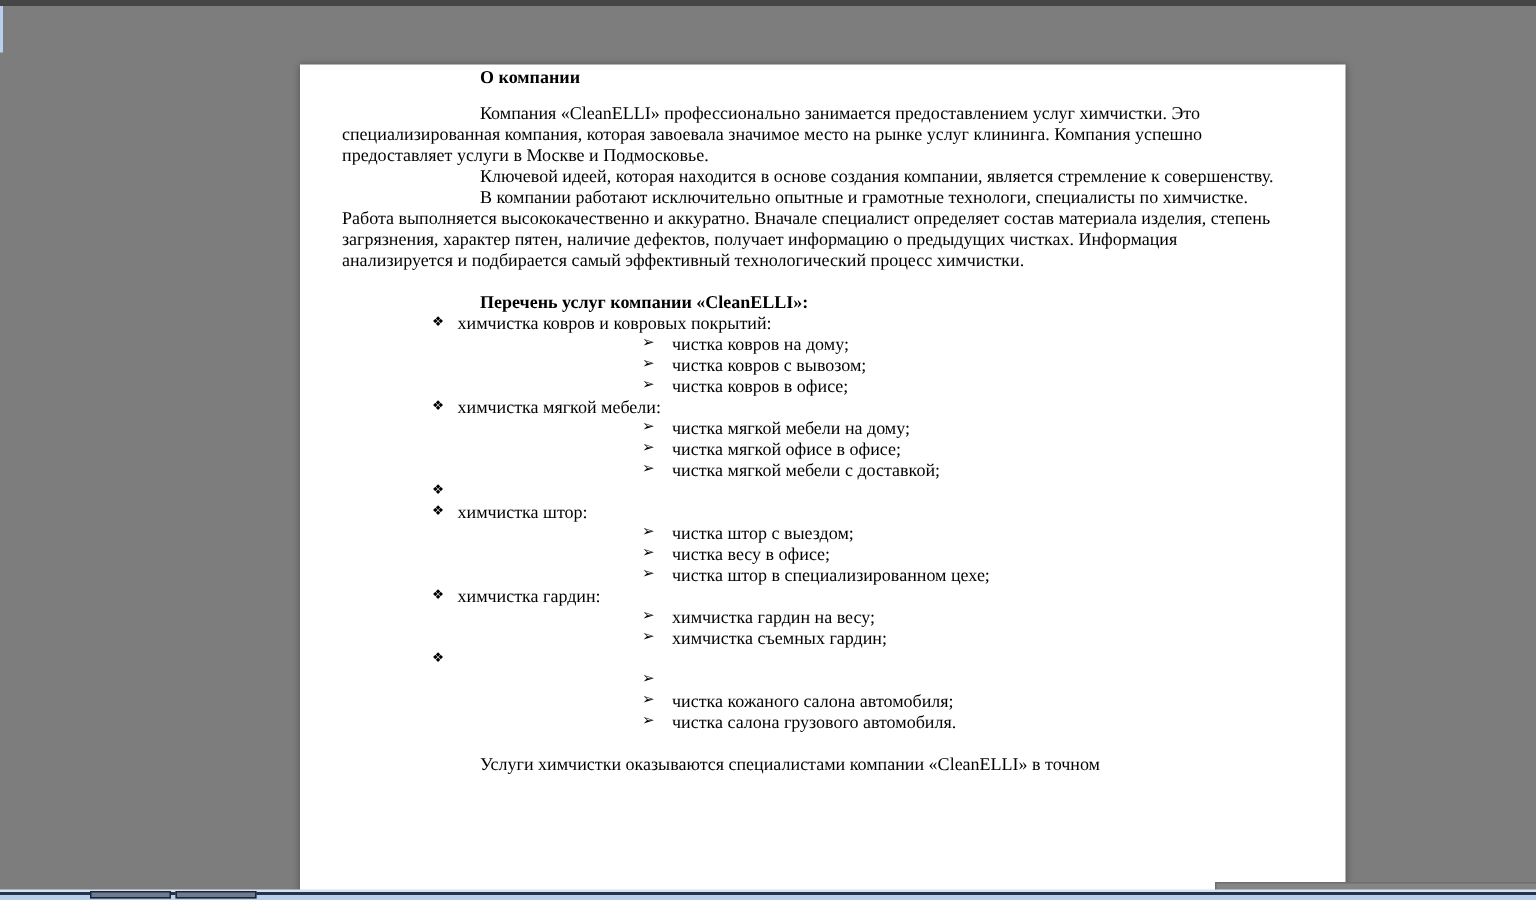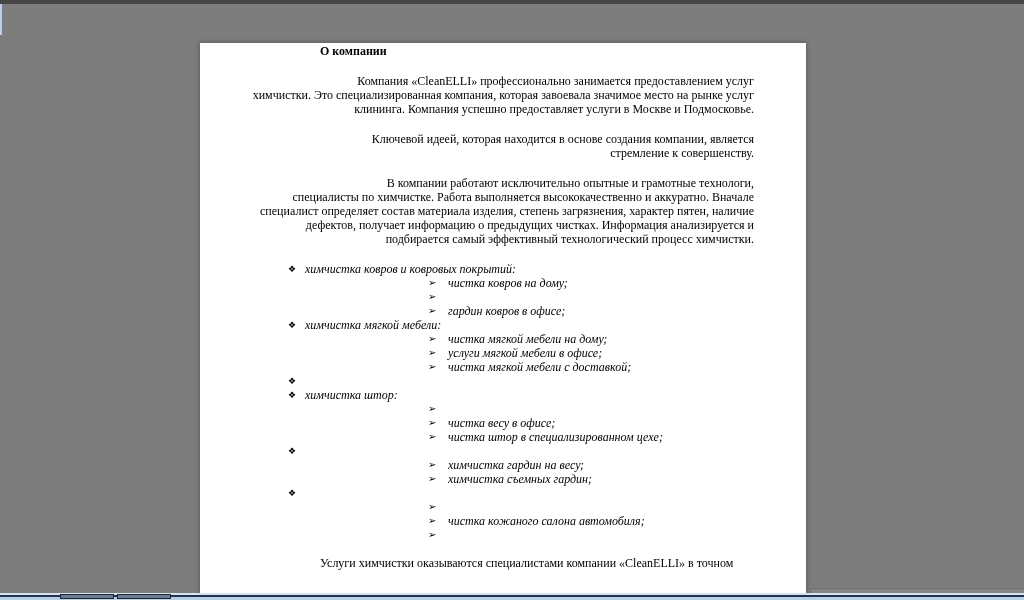--- a/index.html
+++ b/index.html
@@ -15,43 +15,43 @@
     width: 1024px; height: 4px;
     background: #464646;
   }
   .left-sliver {
     position: absolute; left: 0; top: 4px;
     width: 2px; height: 31px;
     background: #b7d0ee;
   }
   .page {
     position: absolute; left: 200px; top: 43px;
-    width: 606px; height: 557px;
+    width: 697px; height: 557px;
     background: #ffffff;
     box-shadow: 0 0 5px rgba(0,0,0,0.35);
     box-sizing: border-box;
     padding: 1px 36px 0 28px;
     font-size: 12px; line-height: 14px; color: #000;
     overflow: hidden;
   }
-  .par { margin: 16px; text-indent: 92px; text-align: right; }
+  .par { margin: 0; text-indent: 92px; text-align: left; }
   .doc-title { margin: 0 0 10px 0; text-indent: 92px; font-weight: bold; }
   .services-heading { margin: 14px 0 0 0; text-indent: 92px; font-weight: bold; }
   .footer-par { margin: 14px 0 0 0; text-indent: 92px; }
   .li { display: flex; margin: 0; }
   .li .bullet {
     font-family: "DejaVu Sans", sans-serif;
     flex: 0 0 auto;
     line-height: 14px;
   }
   .li-1 { padding-left: 60px; }
   .li-1 .bullet { width: 17px; font-size: 9px; }
   .li-2 { padding-left: 200px; }
   .li-2 .bullet { width: 20px; font-size: 10px; }
-  .li .txt { flex: 1 1 auto; font-style: italic; }
+  .li .txt { flex: 1 1 auto; }
   .taskbar {
     position: absolute; left: 0; bottom: 0;
     width: 1024px; height: 7px;
     background: linear-gradient(#d6e2f0 0px, #d6e2f0 2px, #23334d 2px, #23334d 4px, #b9cfe8 4px, #b9cfe8 7px);
     z-index: 10;
   }
   .tb-btn {
     position: absolute; top: 1px;
     width: 54px; height: 5px;
     background: #6f7c90;
@@ -75,72 +75,76 @@
 <div class="top-bar"></div>
 <div class="left-sliver"></div>
 
 <div class="page">
   <p class="doc-title">О компании</p>
   <div id="paragraphs">
       <p class="par">Компания «CleanELLI» профессионально занимается предоставлением услуг химчистки. Это специализированная компания, которая завоевала значимое место на рынке услуг клининга. Компания успешно предоставляет услуги в Москве и Подмосковье.</p>
       <p class="par">Ключевой идеей, которая находится в основе создания компании, является стремление к совершенству.</p>
       <p class="par">В компании работают исключительно опытные и грамотные технологи, специалисты по химчистке. Работа выполняется высококачественно и аккуратно. Вначале специалист определяет состав материала изделия, степень загрязнения, характер пятен, наличие дефектов, получает информацию о предыдущих чистках. Информация анализируется и подбирается самый эффективный технологический процесс химчистки.</p>
     </div>
+  <p class="services-heading">Перечень услуг компании «CleanELLI»:</p>
   <div id="services">
       <div class="li li-1">
         <span class="bullet">❖</span>
         <span class="txt">химчистка ковров и ковровых покрытий:</span>
       </div>
       <div class="li li-2">
         <span class="bullet">➢</span>
         <span class="txt">чистка ковров на дому;</span>
       </div>
       <div class="li li-2">
         <span class="bullet">➢</span>
+        <span class="txt">чистка ковров с вывозом;</span>
       </div>
       <div class="li li-2">
         <span class="bullet">➢</span>
-        <span class="txt">гардин ковров в офисе;</span>
+        <span class="txt">чистка ковров в офисе;</span>
       </div>
       <div class="li li-1">
         <span class="bullet">❖</span>
         <span class="txt">химчистка мягкой мебели:</span>
       </div>
       <div class="li li-2">
         <span class="bullet">➢</span>
         <span class="txt">чистка мягкой мебели на дому;</span>
       </div>
       <div class="li li-2">
         <span class="bullet">➢</span>
-        <span class="txt">услуги мягкой мебели в офисе;</span>
+        <span class="txt">чистка мягкой офисе в офисе;</span>
       </div>
       <div class="li li-2">
         <span class="bullet">➢</span>
         <span class="txt">чистка мягкой мебели с доставкой;</span>
       </div>
       <div class="li li-1">
         <span class="bullet">❖</span>
       </div>
       <div class="li li-1">
         <span class="bullet">❖</span>
         <span class="txt">химчистка штор:</span>
       </div>
       <div class="li li-2">
         <span class="bullet">➢</span>
+        <span class="txt">чистка штор с выездом;</span>
       </div>
       <div class="li li-2">
         <span class="bullet">➢</span>
         <span class="txt">чистка весу в офисе;</span>
       </div>
       <div class="li li-2">
         <span class="bullet">➢</span>
         <span class="txt">чистка штор в специализированном цехе;</span>
       </div>
       <div class="li li-1">
         <span class="bullet">❖</span>
+        <span class="txt">химчистка гардин:</span>
       </div>
       <div class="li li-2">
         <span class="bullet">➢</span>
         <span class="txt">химчистка гардин на весу;</span>
       </div>
       <div class="li li-2">
         <span class="bullet">➢</span>
         <span class="txt">химчистка съемных гардин;</span>
       </div>
       <div class="li li-1">
@@ -148,20 +152,21 @@
       </div>
       <div class="li li-2">
         <span class="bullet">➢</span>
       </div>
       <div class="li li-2">
         <span class="bullet">➢</span>
         <span class="txt">чистка кожаного салона автомобиля;</span>
       </div>
       <div class="li li-2">
         <span class="bullet">➢</span>
+        <span class="txt">чистка салона грузового автомобиля.</span>
       </div>
     </div>
   <p class="footer-par">Услуги химчистки оказываются специалистами компании «CleanELLI» в точном</p>
 </div>
 
 <div class="taskbar">
   <div class="tb-btn b1"></div>
   <div class="tb-btn b2"></div>
 </div>
 <div class="tray-block"></div>

